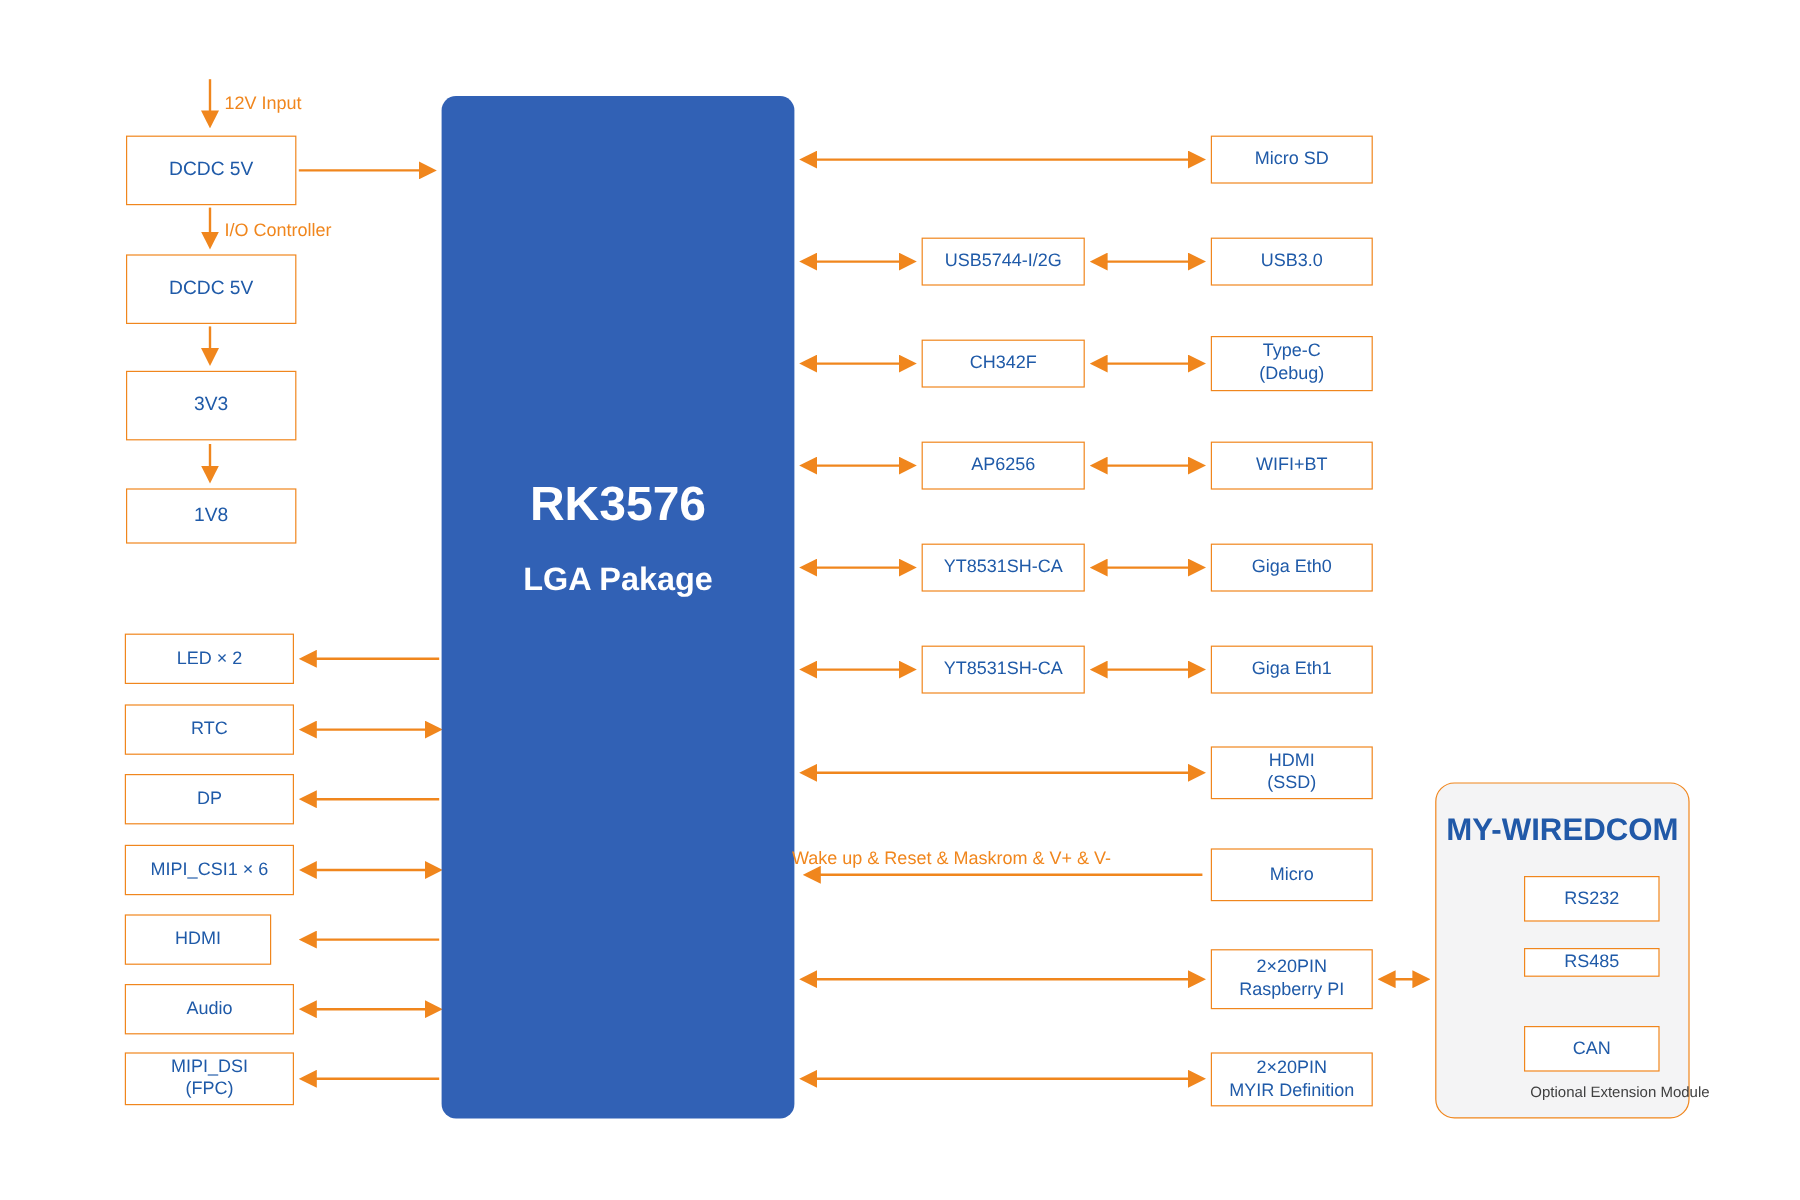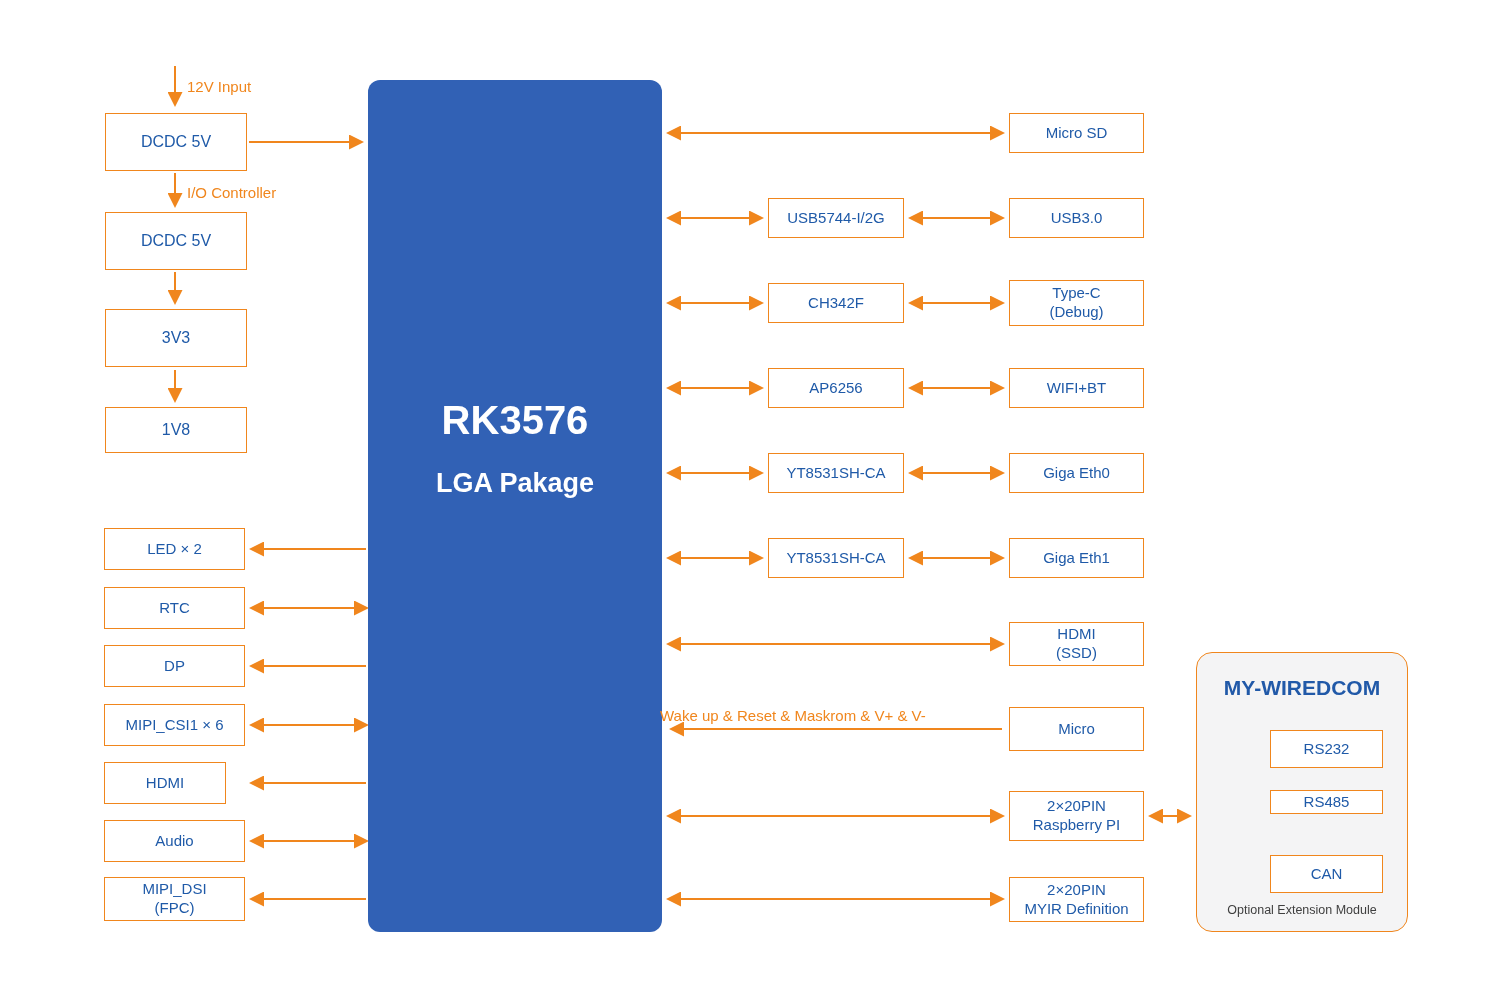--- a/index.html
+++ b/index.html
@@ -30,25 +30,25 @@
     position:absolute;left:660px;top:707px;width:330px;
     color:#F0861D;font-size:15px;white-space:nowrap;
   }
   .ext-module{
     position:absolute;left:1196px;top:652px;width:212px;height:280px;
     box-sizing:border-box;background:#F4F4F5;border:1.5px solid #F0861D;
     border-radius:16px;
   }
   .ext-title{
     position:absolute;left:1196px;top:676px;width:212px;text-align:center;
-    color:#2159A8;font-size:21px;font-weight:bold;
+    color:#2159A8;font-size:26px;font-weight:bold;
   }
   .ext-note{
     position:absolute;left:1196px;top:903px;width:212px;text-align:center;
-    color:#3F3F3F;font-size:12.5px;
+    color:#3F3F3F;font-size:12.5px;padding-left:48px;
   }
   svg.wires{position:absolute;left:0;top:0;pointer-events:none;}
 </style>
 </head>
 <body>
 
 <svg class="wires" width="1500" height="1000" viewBox="0 0 1500 1000">
   <defs>
     <marker id="ah" viewBox="0 0 10 10" refX="8" refY="5" markerWidth="7.5" markerHeight="7.5" orient="auto-start-reverse">
       <path d="M0,0 L10,5 L0,10 z" fill="#F0861D"></path>

